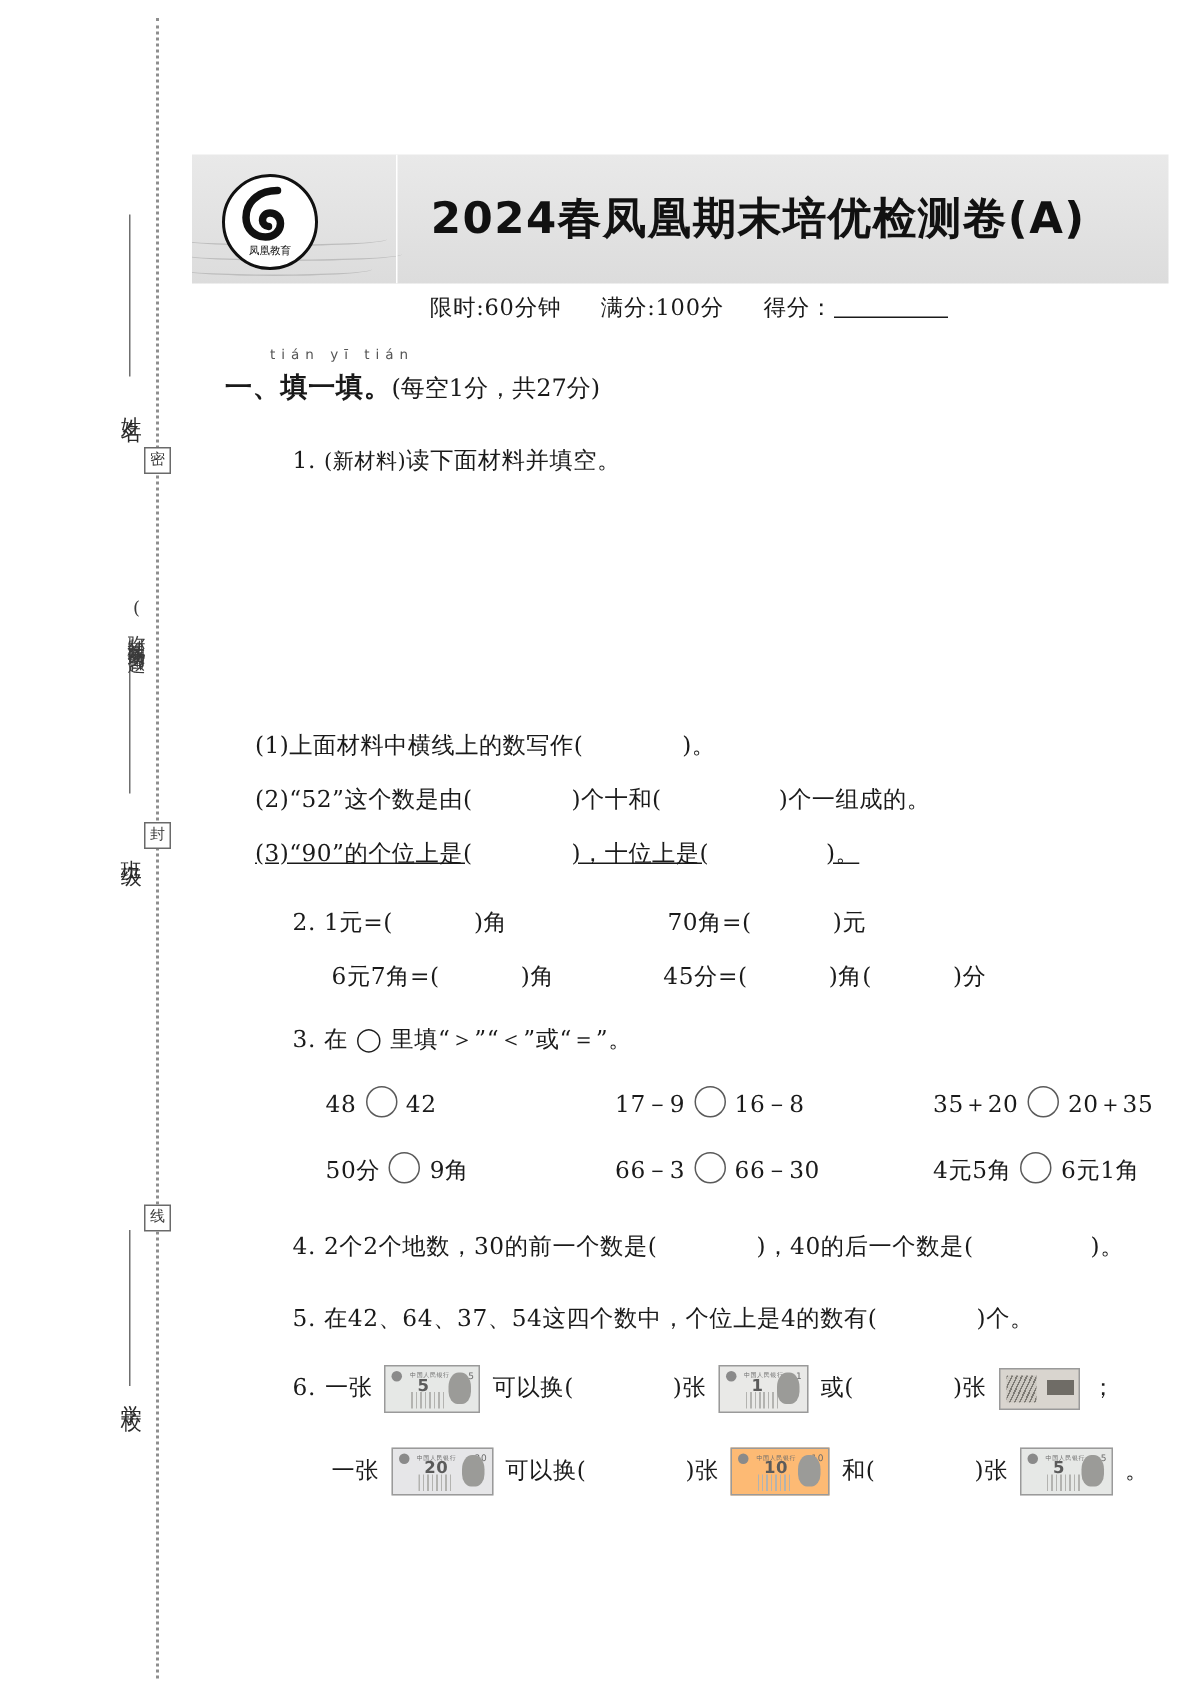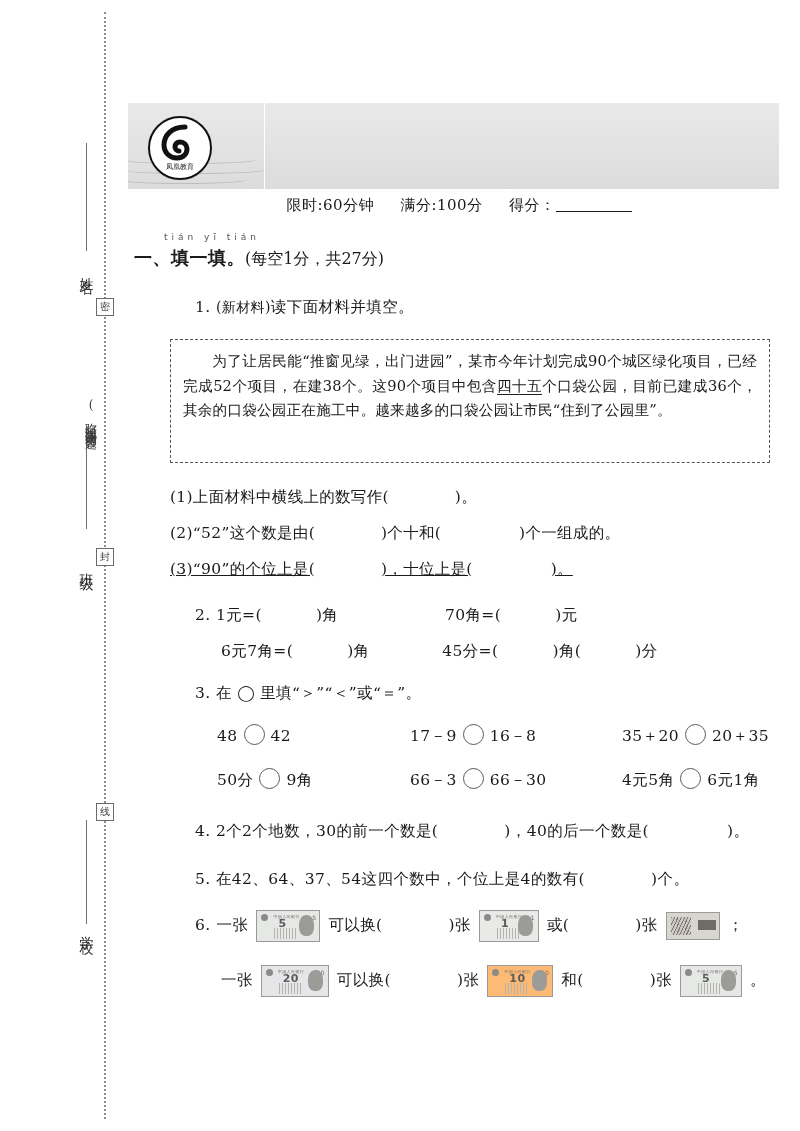--- a/index.html
+++ b/index.html
@@ -167,21 +167,21 @@
     display: inline-block;
     width: 76px;
     border-bottom: 1.4px solid #1a1a1a;
     height: 1em;
     vertical-align: -2px;
   }
 
   
   #section-one {
     position: absolute;
-    left: 16px; top: 246px;
+    left: 32px; top: 246px;
     width: 640px;
   }
   .pinyin {
     position: absolute;
     left: 30px; top: -14px;
     font-size: 9px;
     letter-spacing: 4px;
     color: #555;
     font-family: "DejaVu Sans", "Liberation Sans", sans-serif;
   }
@@ -378,45 +378,41 @@
 
     <div id="logo-cell">
       <div id="logo-circle">
         <svg id="logo-spiral" width="34" height="38" viewBox="0 0 34 38">
           <path d="M24 3 C10 3 3 12 3 21 C3 29 9 34 16 34 C22 34 26 30 26 25 C26 21 23 18 19 18 C16 18 14 20 14 23 C14 25 16 27 18 27" fill="none" stroke="#111" stroke-width="5" stroke-linecap="round"></path>
         </svg>
         <div id="logo-text">凤凰教育</div>
       </div>
     </div>
 
+    <div id="paper-title">2024春凤凰期末培优检测卷(A)</div>
   </div>
 
   <div id="exam-meta">
     <span>限时:60分钟</span>
     &nbsp;&nbsp;&nbsp;
     <span>满分:100分</span>
     &nbsp;&nbsp;&nbsp;
     <span>得分：</span><span class="score-blank"></span>
   </div>
 
   <div id="section-one">
     <span class="pinyin">tián yī tián</span>
     <span class="sec-title">一、填一填。</span><span class="sec-points">(每空1分，共27分)</span>
   </div>
 
   <div class="q" id="q1">
     <span class="q-num">1.</span>
     <span class="tag">(新材料)</span><span>读下面材料并填空。</span>
   </div>
 
-  <div id="material-box">
-    <div id="material-text">
-      <span>为了让居民能“推窗见绿，出门进园”，某市今年计划完成90个城区绿化项目，已经完成52个项目，在建38个。这90个项目中包含</span><span class="u-line">四十五</span><span>个口袋公园，目前已建成36个，其余的口袋公园正在施工中。越来越多的口袋公园让市民“住到了公园里”。</span>
-    </div>
-  </div>
 
   <div class="sub-q" id="q1a">
     <span>(1)上面材料中横线上的数写作(</span><span class="blank-gap wide"></span><span>)。</span>
   </div>
 
   <div class="sub-q" id="q1b">
     <span>(2)“52”这个数是由(</span><span class="blank-gap wide"></span><span>)个十和(</span><span class="blank-gap xwide"></span><span>)个一组成的。</span>
   </div>
 
   <div class="sub-q" id="q1c">

